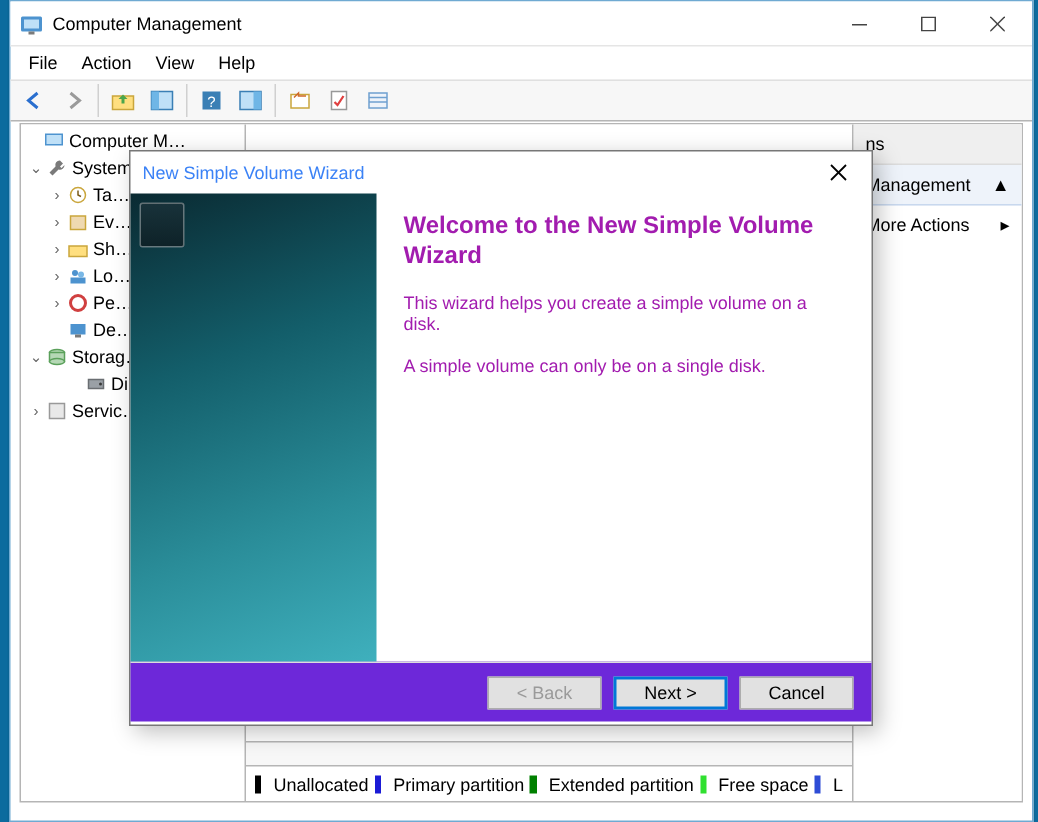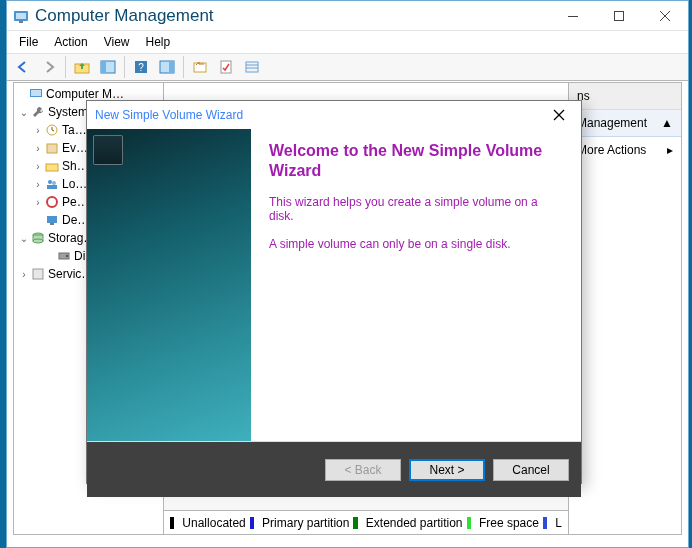--- a/index.html
+++ b/index.html
@@ -3,21 +3,21 @@
 <meta charset="utf-8">
 <style>
   * { box-sizing: border-box; font-family: "Segoe UI", Tahoma, sans-serif; }
   html, body { margin: 0; padding: 0; }
   body { width: 692px; height: 548px; background: #0c6b9e; overflow: hidden; position: relative; font-size: 12px; }
 
   
   .app-window { position: absolute; left: 6px; top: 0; width: 683px; height: 548px; background: #fff; border: 1px solid #6faad2; box-shadow: 0 0 0 1px rgba(0,0,0,.05); }
   .titlebar { height: 30px; display: flex; align-items: center; padding: 0 0 0 6px; background: #fff; border-bottom: 1px solid #e5e5e5; }
   .titlebar .icon { width: 16px; height: 16px; margin-right: 6px; }
-  .titlebar .title { flex: 1; color: #0c4a6e; font-size: 17px; }
+  .titlebar .title { flex: 1; color: #000000; font-size: 12px; }
   .win-btns { display: flex; height: 100%; }
   .win-btn { width: 46px; height: 29px; display: flex; align-items: center; justify-content: center; color: #444; }
 
   .menubar { height: 22px; display: flex; align-items: center; padding: 0 4px; }
   .menubar span { padding: 2px 8px; color: #000; font-size: 12px; }
 
   .toolbar { height: 28px; border-top: 1px solid #e0e0e0; border-bottom: 1px solid #b5b5b5; background: #f7f7f7; display: flex; align-items: center; padding: 0 4px; gap: 2px; }
   .tool { width: 24px; height: 24px; display: flex; align-items: center; justify-content: center; border: 1px solid transparent; }
   .tool.sep { width: 1px; height: 22px; background: #d0d0d0; margin: 0 2px; border: none; }
 
@@ -45,21 +45,21 @@
   .dialog { position: absolute; left: 86px; top: 100px; width: 496px; height: 384px; background: #fff; border: 1px solid #777; box-shadow: 4px 4px 14px rgba(0,0,0,0.25); }
   .dlg-title { height: 28px; display: flex; align-items: center; padding: 0 8px; }
   .dlg-title .t { flex: 1; font-size: 12px; color: #3b82f6; }
   .dlg-close { width: 28px; height: 28px; display: flex; align-items: center; justify-content: center; color: #000; font-size: 14px; }
   .dlg-body { display: flex; height: 312px; }
   .dlg-side { width: 164px; background: linear-gradient(160deg, #0a2a32 0%, #135e6a 35%, #2a8d99 70%, #3fb0bd 100%); position: relative; }
   .dlg-side::after { content: ""; position: absolute; left: 6px; top: 6px; width: 28px; height: 28px; border: 1px solid rgba(255,255,255,.35); border-radius: 2px; background: linear-gradient(#18323a,#0e2228); }
   .dlg-content { flex: 1; padding: 12px 18px 0 18px; color: #a21caf; }
   .dlg-content h1 { font-size: 16px; font-weight: 700; margin: 0 0 14px 0; line-height: 1.25; }
   .dlg-content p { margin: 12px 0 14px 0; font-size: 12px; }
-  .dlg-footer { height: 56px; border-top: 1px solid #dcdcdc; background: #404040; display: flex; align-items: center; justify-content: flex-end; padding: 0 12px; gap: 8px; }
+  .dlg-footer { height: 40px; border-top: 1px solid #dcdcdc; background: #6d28d9; display: flex; align-items: center; justify-content: flex-end; padding: 0 12px; gap: 8px; }
   .btn { width: 76px; height: 22px; font-size: 12px; background: #e1e1e1; border: 1px solid #adadad; color: #000; display: inline-flex; align-items: center; justify-content: center; }
   .btn[disabled] { color: #9a9a9a; }
   .btn.primary { border: 1px solid #0078d7; outline: 1px solid #0078d7; outline-offset: -2px; }
 
   
   svg { display: block; }
 </style>
 </head>
 <body>
 

